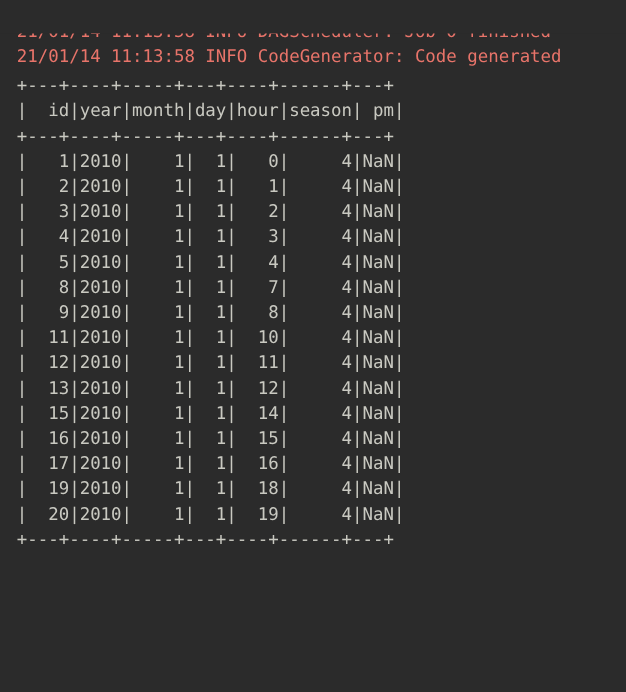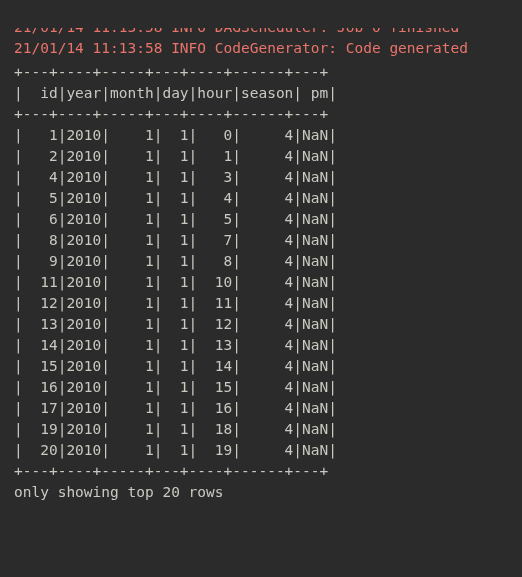--- a/index.html
+++ b/index.html
@@ -63,32 +63,30 @@
     <div class="line log">21/01/14 11:13:58 INFO CodeGenerator: Code generated</div>
   </div>
 
   <div id="table-area">
     <div class="line out">+---+----+-----+---+----+------+---+</div>
     <div class="line out">|  id|year|month|day|hour|season| pm|</div>
     <div class="line out">+---+----+-----+---+----+------+---+</div>
 
     <div class="line out">|   1|2010|    1|  1|   0|     4|NaN|</div>
     <div class="line out">|   2|2010|    1|  1|   1|     4|NaN|</div>
+    <div class="line out">|   3|2010|    1|  1|   2|     4|NaN|</div>
     <div class="line out">|   4|2010|    1|  1|   3|     4|NaN|</div>
     <div class="line out">|   5|2010|    1|  1|   4|     4|NaN|</div>
-    <div class="line out">|   6|2010|    1|  1|   5|     4|NaN|</div>
     <div class="line out">|   8|2010|    1|  1|   7|     4|NaN|</div>
     <div class="line out">|   9|2010|    1|  1|   8|     4|NaN|</div>
     <div class="line out">|  11|2010|    1|  1|  10|     4|NaN|</div>
     <div class="line out">|  12|2010|    1|  1|  11|     4|NaN|</div>
     <div class="line out">|  13|2010|    1|  1|  12|     4|NaN|</div>
-    <div class="line out">|  14|2010|    1|  1|  13|     4|NaN|</div>
     <div class="line out">|  15|2010|    1|  1|  14|     4|NaN|</div>
     <div class="line out">|  16|2010|    1|  1|  15|     4|NaN|</div>
     <div class="line out">|  17|2010|    1|  1|  16|     4|NaN|</div>
     <div class="line out">|  19|2010|    1|  1|  18|     4|NaN|</div>
     <div class="line out">|  20|2010|    1|  1|  19|     4|NaN|</div>
 
     <div class="line out">+---+----+-----+---+----+------+---+</div>
-    <div class="line out">only showing top 20 rows</div>
   </div>
 
 </div>
 
 </body></html>

